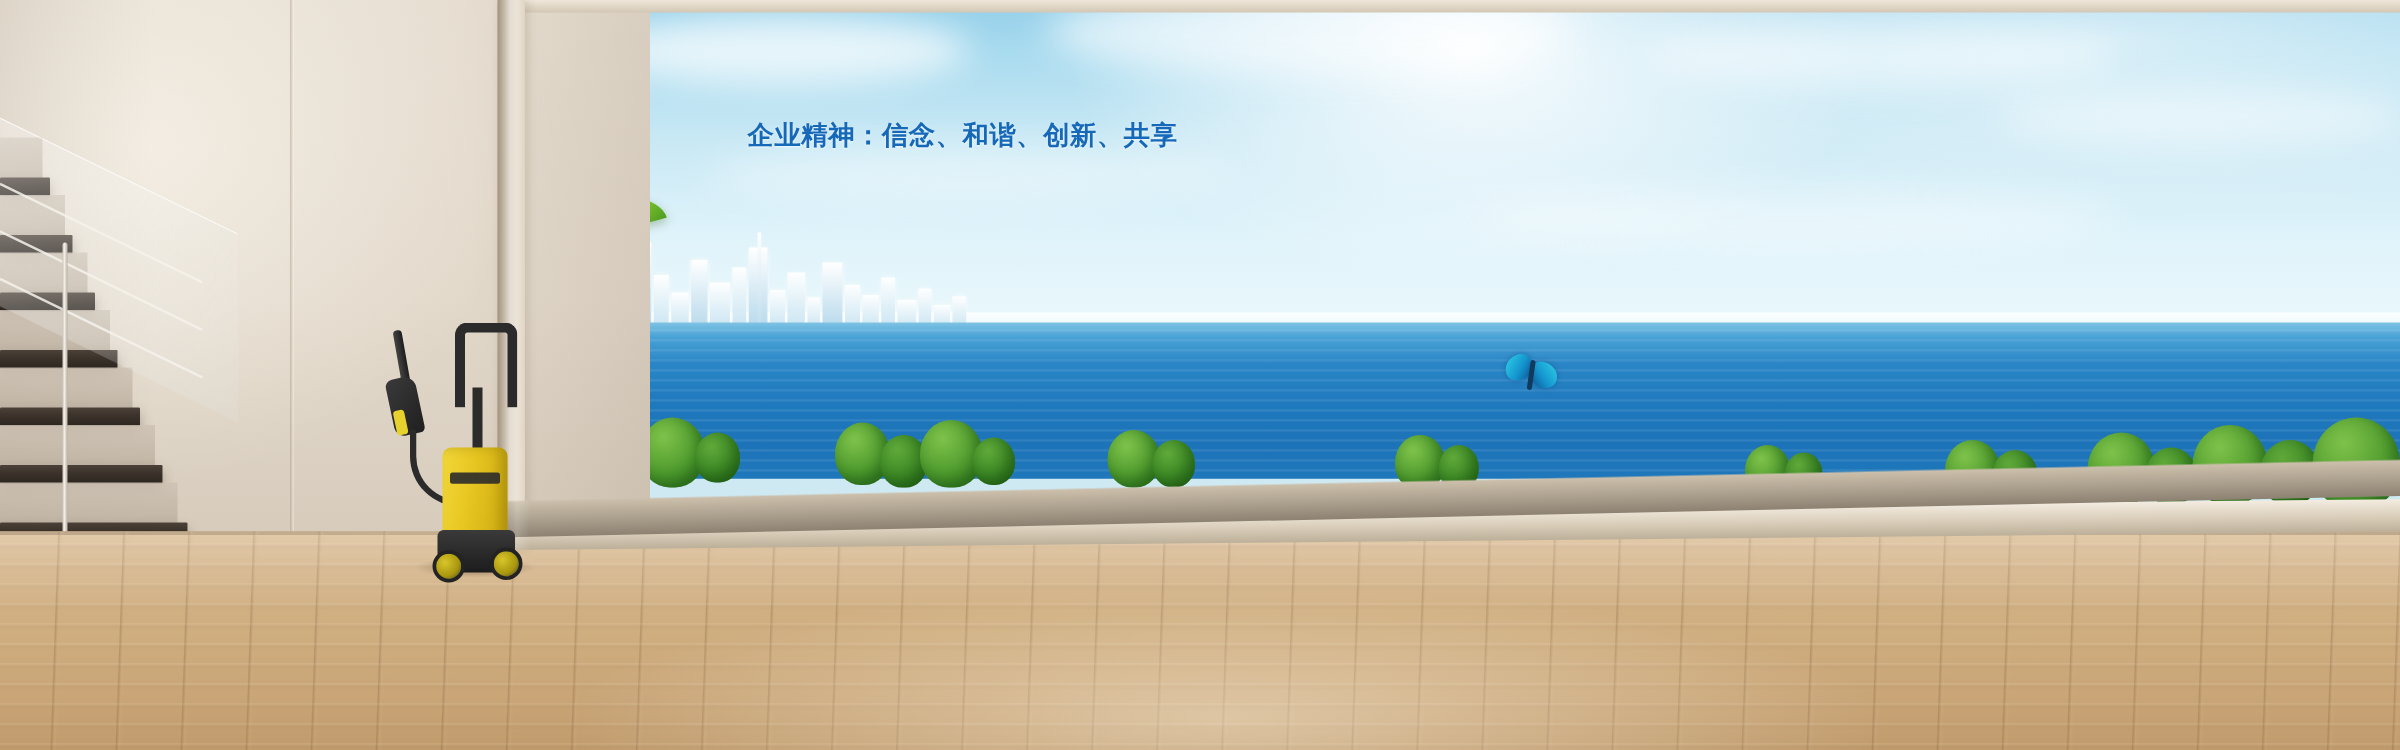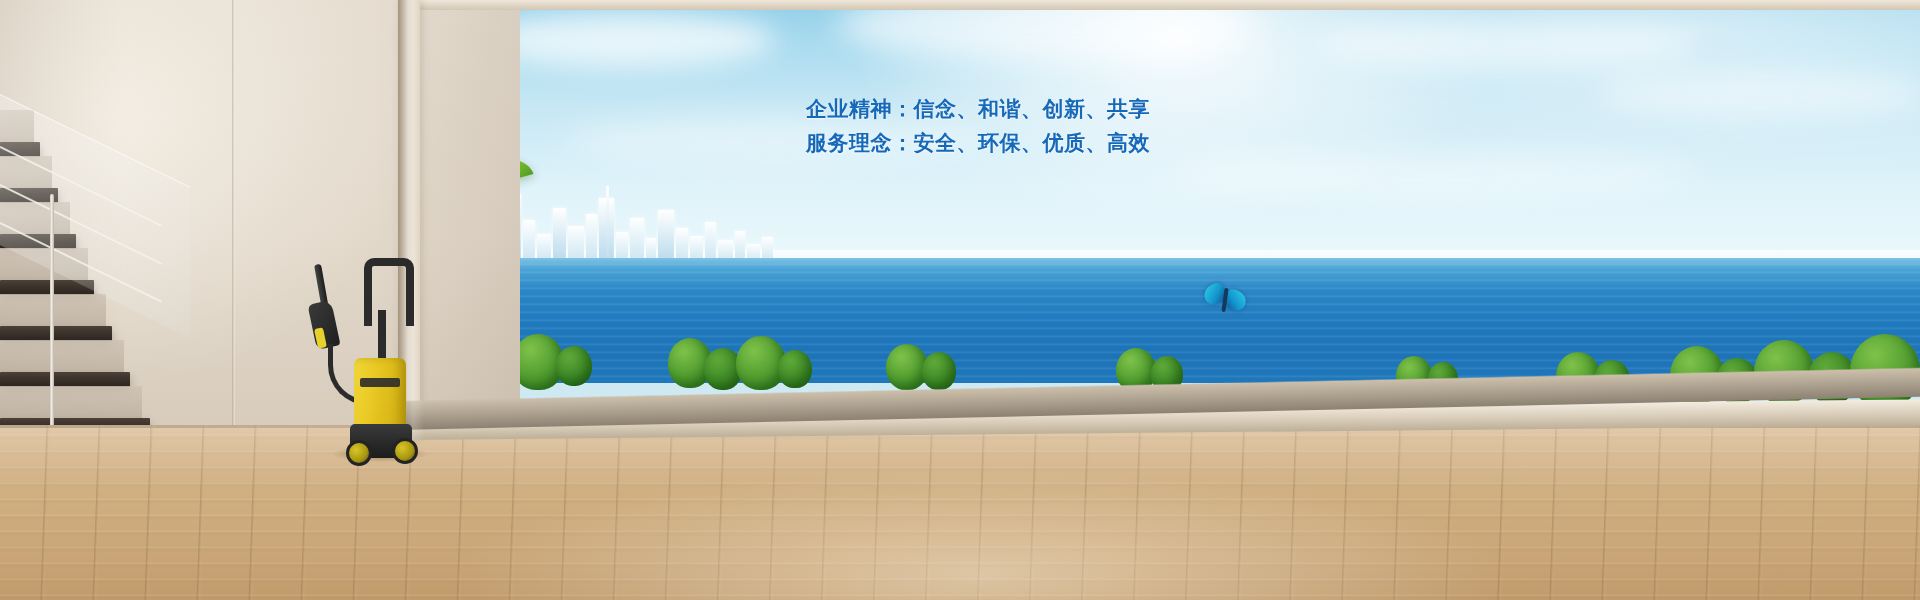--- a/index.html
+++ b/index.html
@@ -208,21 +208,20 @@
   .corner-wall{
     position:absolute;left:398px;top:0;width:26px;height:440px;z-index:5;
     background:linear-gradient(90deg,rgba(125,105,82,.30),rgba(255,255,255,.18) 60%,rgba(255,255,255,0));
     pointer-events:none;
   }
 
   
   .text-block{
     position:absolute;left:598px;top:92px;z-index:6;
     width:760px;
-    text-align:center;
   }
   .vline{
     color:#1668b8;
     font-size:21px;
     font-weight:bold;
     line-height:34px;
     letter-spacing:.5px;
     white-space:nowrap;
     text-shadow:0 1px 2px rgba(255,255,255,.65);
   }
@@ -370,21 +369,20 @@
 
   </div>
 
   <div class="frame-top"></div>
   <div class="frame-left"></div>
   <div class="frame-bottom"></div>
   <div class="skirting"></div>
 
   <div class="text-block">
     <div class="vline">企业精神：信念、和谐、创新、共享</div>
-    <div class="vline">服务理念：安全、环保、优质、高效</div>
   </div>
 
   <div class="interior">
     <div class="wall-shade"></div>
     <div class="wall-vert-seam"></div>
 
     <div class="stairs">
       <div class="riser" style="left:0px;  top:0px;   width:34px;"></div>
       <div class="tread" style="left:0px;  top:32px;  width:40px;"></div>
       <div class="riser" style="left:0px;  top:46px;  width:52px;"></div>

